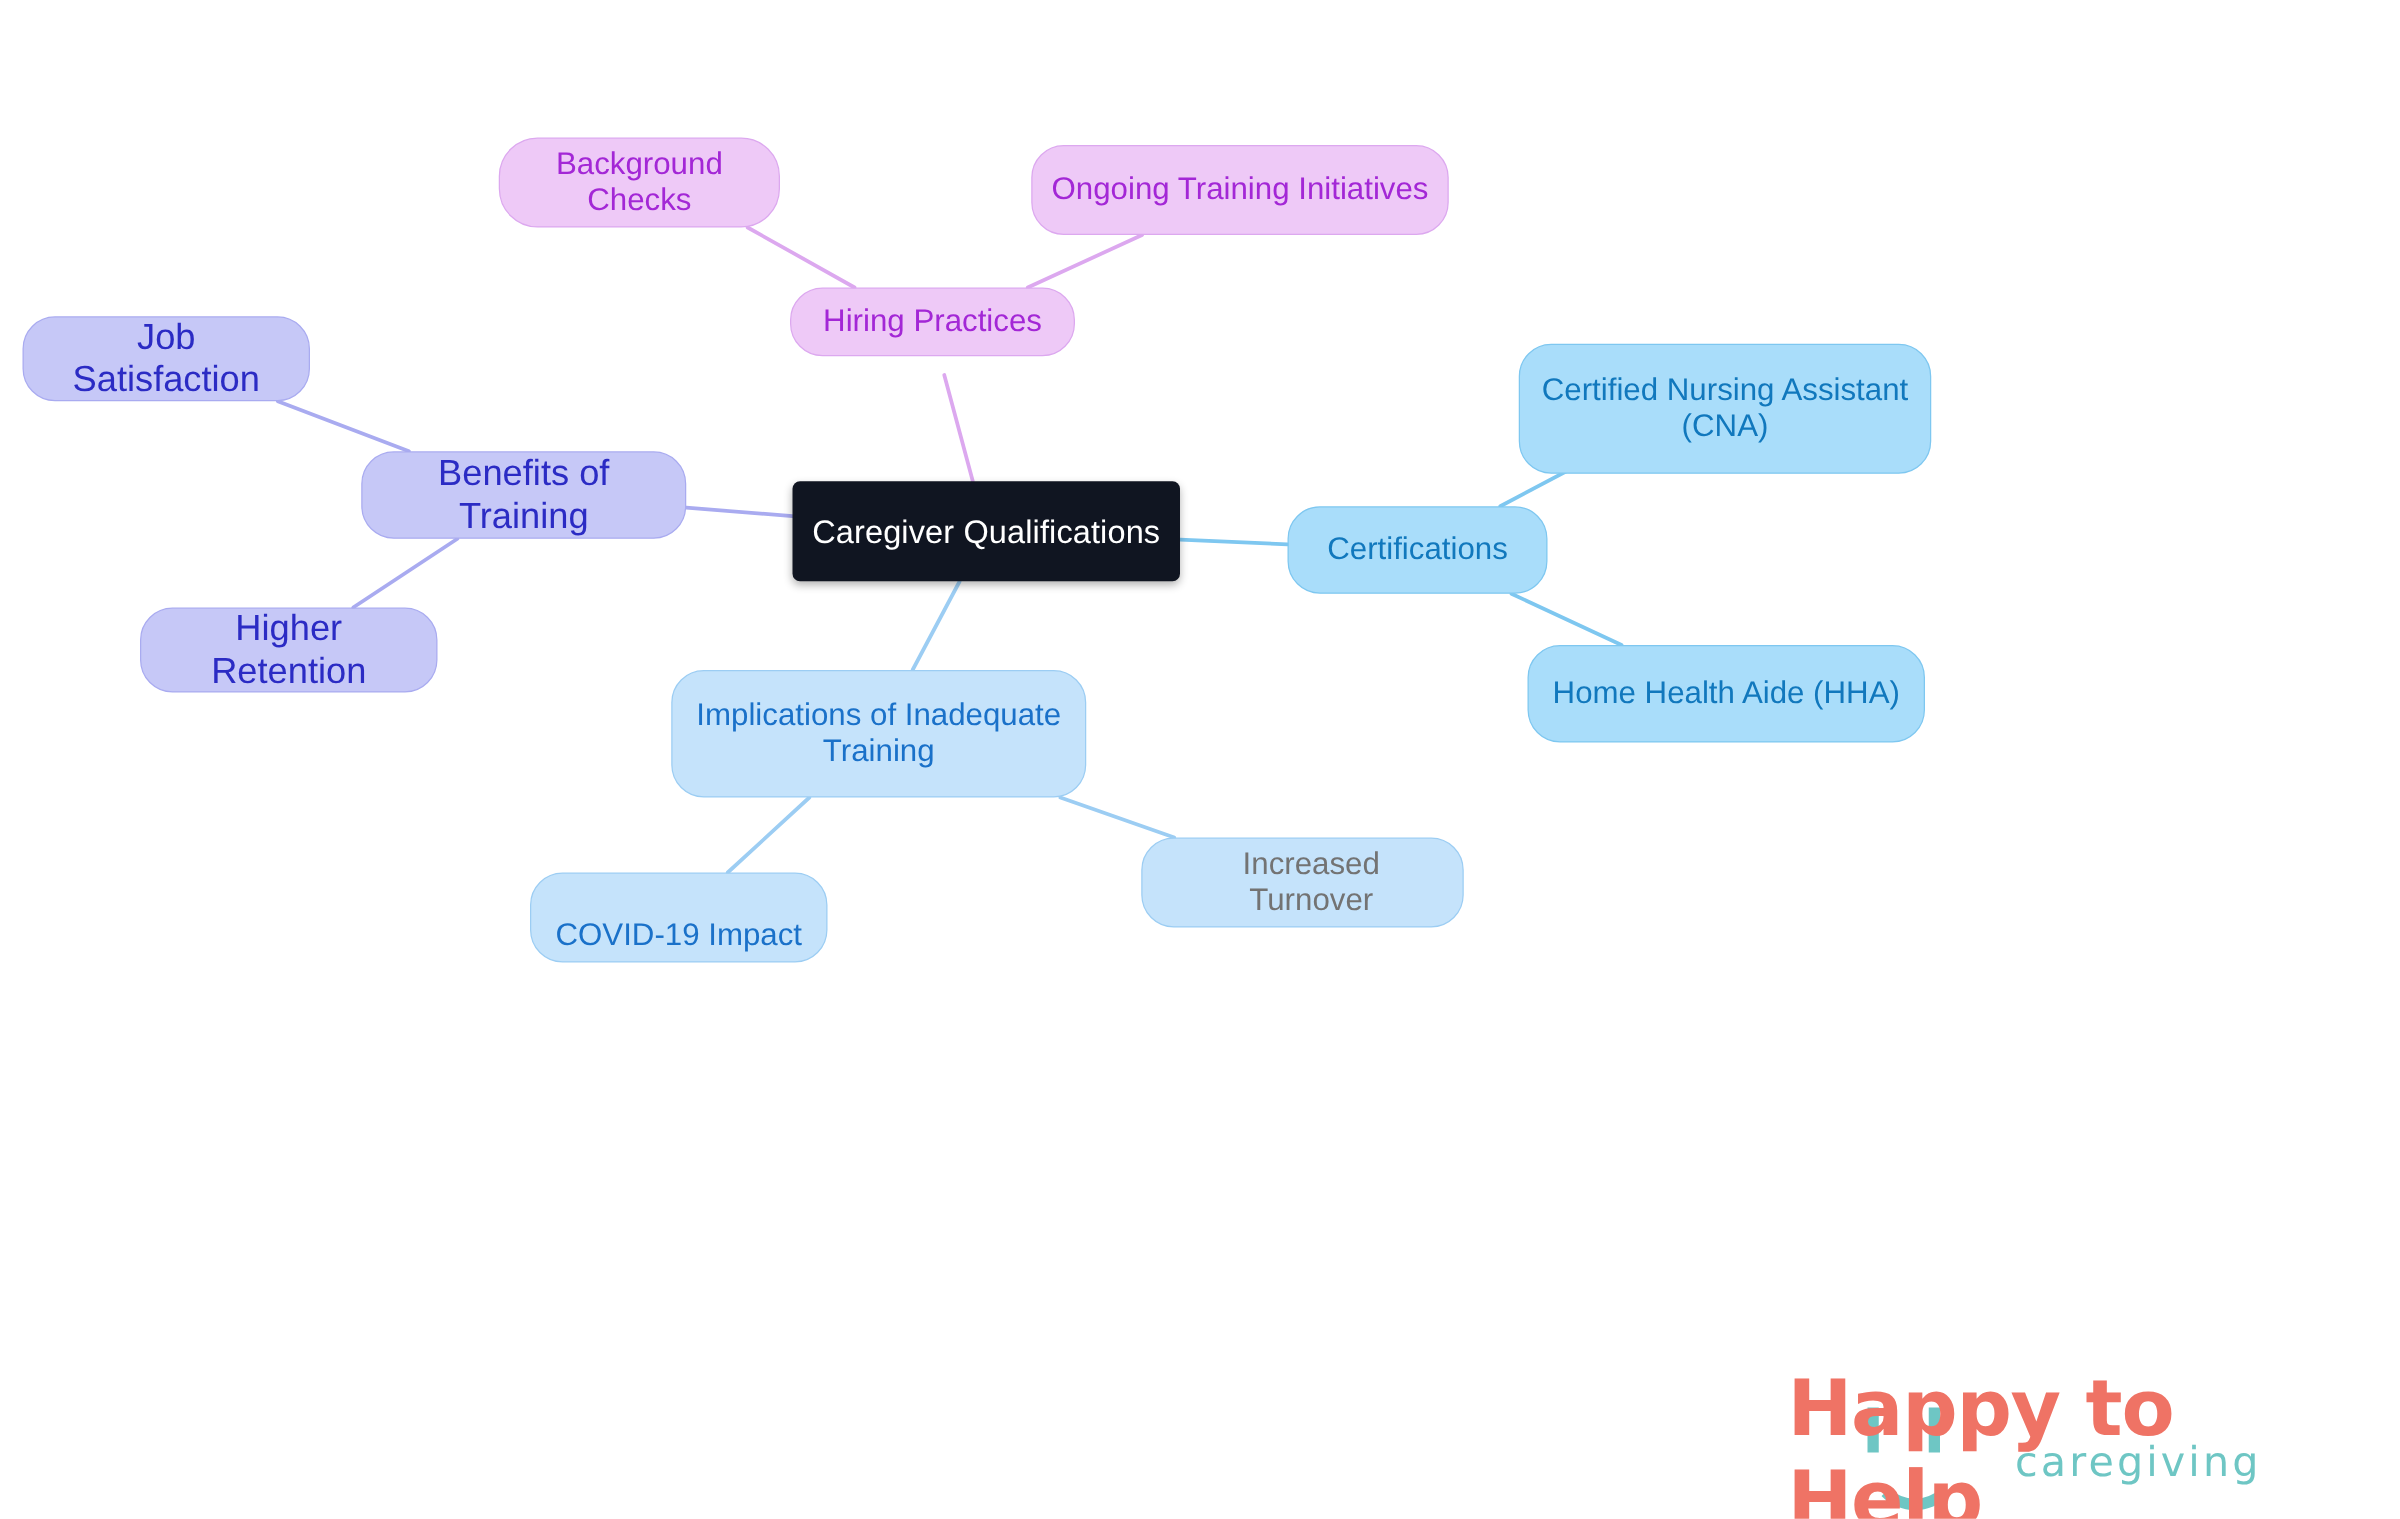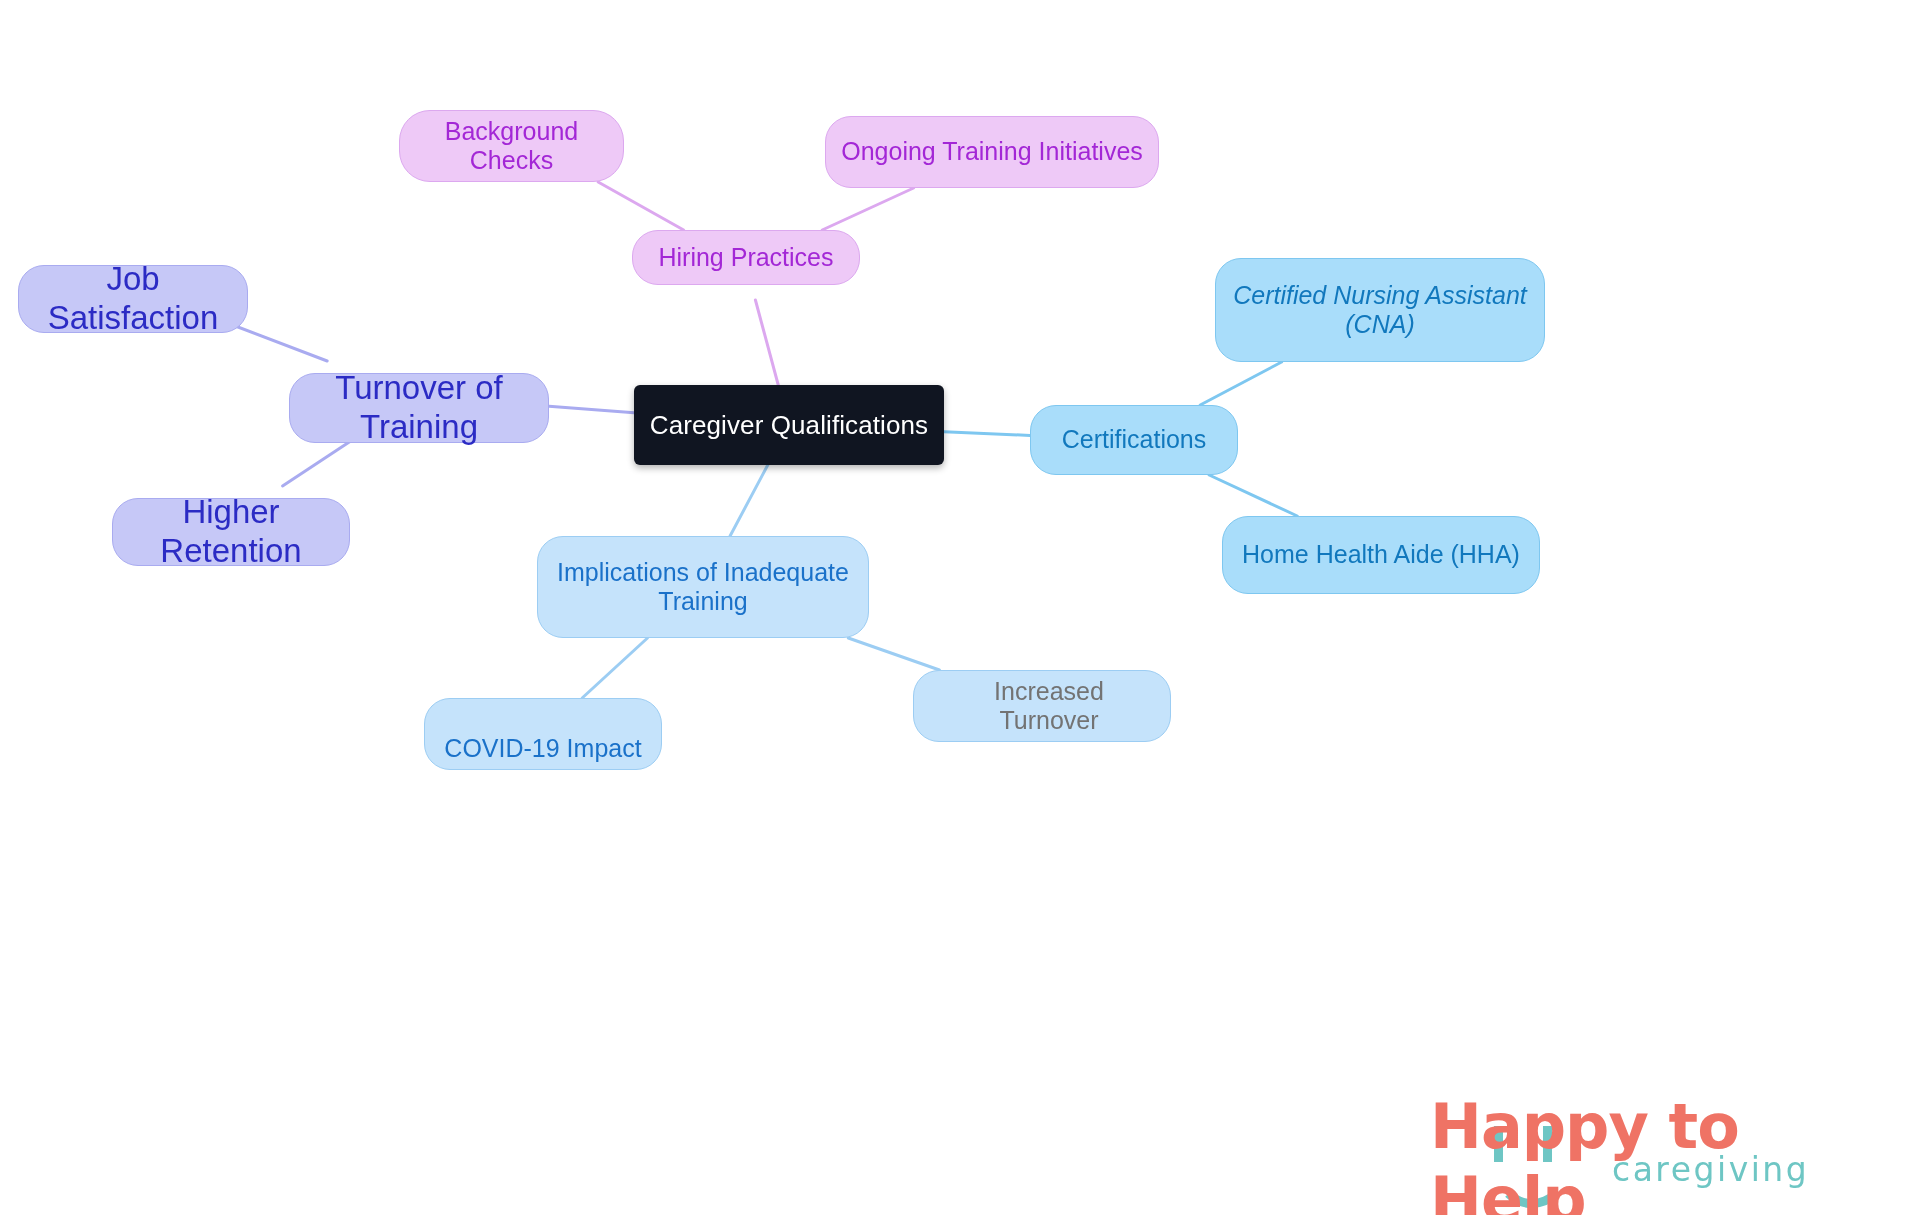--- a/index.html
+++ b/index.html
@@ -48,22 +48,21 @@
     background: #101521;
     color: #ffffff;
     font-size: 26px;
     letter-spacing: 0.1px;
     box-shadow: 0 3px 7px rgba(0,0,0,0.30);
   }
   .node.purple {
     background: #c6c8f7;
     border-color: #a9abf0;
     color: #2b2bc4;
-    font-size: 33px;
-    margin-top: 12px;
+    font-size: 29px;
   }
   .node.pink {
     background: #eec9f7;
     border-color: #dca8ef;
     color: #a327d6;
     font-size: 25px;
   }
   .node.blue-dark {
     background: #a9ddfa;
     border-color: #7ec7f0;
@@ -148,21 +147,21 @@
       <line x1="767.7654320987655" y1="465" x2="730.0740740740741" y2="536" stroke="#9ccdf3" stroke-width="3" stroke-linecap="round"></line>
       <line x1="647.4897959183673" y1="638" x2="582.1836734693877" y2="698" stroke="#9ccdf3" stroke-width="3" stroke-linecap="round"></line>
       <line x1="848.2857142857142" y1="638" x2="939.4453781512605" y2="670" stroke="#9ccdf3" stroke-width="3" stroke-linecap="round"></line>
     </svg>
 
   <div class="node root" style="width: 310px; height: 80px; left: 634px; top: 385px;">
     <span>Caregiver Qualifications</span>
   </div>
 
   <div class="node purple" style="width: 260px; height: 70px; left: 289px; top: 361px; background: rgb(198, 200, 247); color: rgb(43, 43, 196);">
-    <span>Turnover of Training</span>
+    <span>Benefits of Training</span>
   </div>
 
   <div class="node purple" style="width: 230px; height: 68px; left: 18px; top: 253px; background: rgb(198, 200, 247); color: rgb(43, 43, 196);">
     <span>Job Satisfaction</span>
   </div>
 
   <div class="node purple" style="width: 238px; height: 68px; left: 112px; top: 486px; background: rgb(198, 200, 247); color: rgb(43, 43, 196);">
     <span>Higher Retention</span>
   </div>
 
@@ -175,21 +174,21 @@
   </div>
 
   <div class="node pink" style="width: 334px; height: 72px; left: 825px; top: 116px; background: rgb(238, 201, 247); color: rgb(163, 39, 214);">
     <span>Ongoing Training Initiatives</span>
   </div>
 
   <div class="node blue-dark" style="width: 208px; height: 70px; left: 1030px; top: 405px; background: rgb(169, 221, 250); color: rgb(17, 120, 189);">
     <span>Certifications</span>
   </div>
 
-  <div class="node blue-dark" style="width: 330px; height: 104px; left: 1215px; top: 258px; background: rgb(169, 221, 250); color: rgb(17, 120, 189); font-style: italic;">
+  <div class="node blue-dark" style="width: 330px; height: 104px; left: 1215px; top: 275px; background: rgb(169, 221, 250); color: rgb(17, 120, 189);">
     <span>Certified Nursing Assistant (CNA)</span>
   </div>
 
   <div class="node blue-dark" style="width: 318px; height: 78px; left: 1222px; top: 516px; background: rgb(169, 221, 250); color: rgb(17, 120, 189);">
     <span>Home Health Aide (HHA)</span>
   </div>
 
   <div class="node blue-light" style="width: 332px; height: 102px; left: 537px; top: 536px; background: rgb(197, 227, 251); color: rgb(26, 113, 201);">
     <span>Implications of Inadequate Training</span>
   </div>

